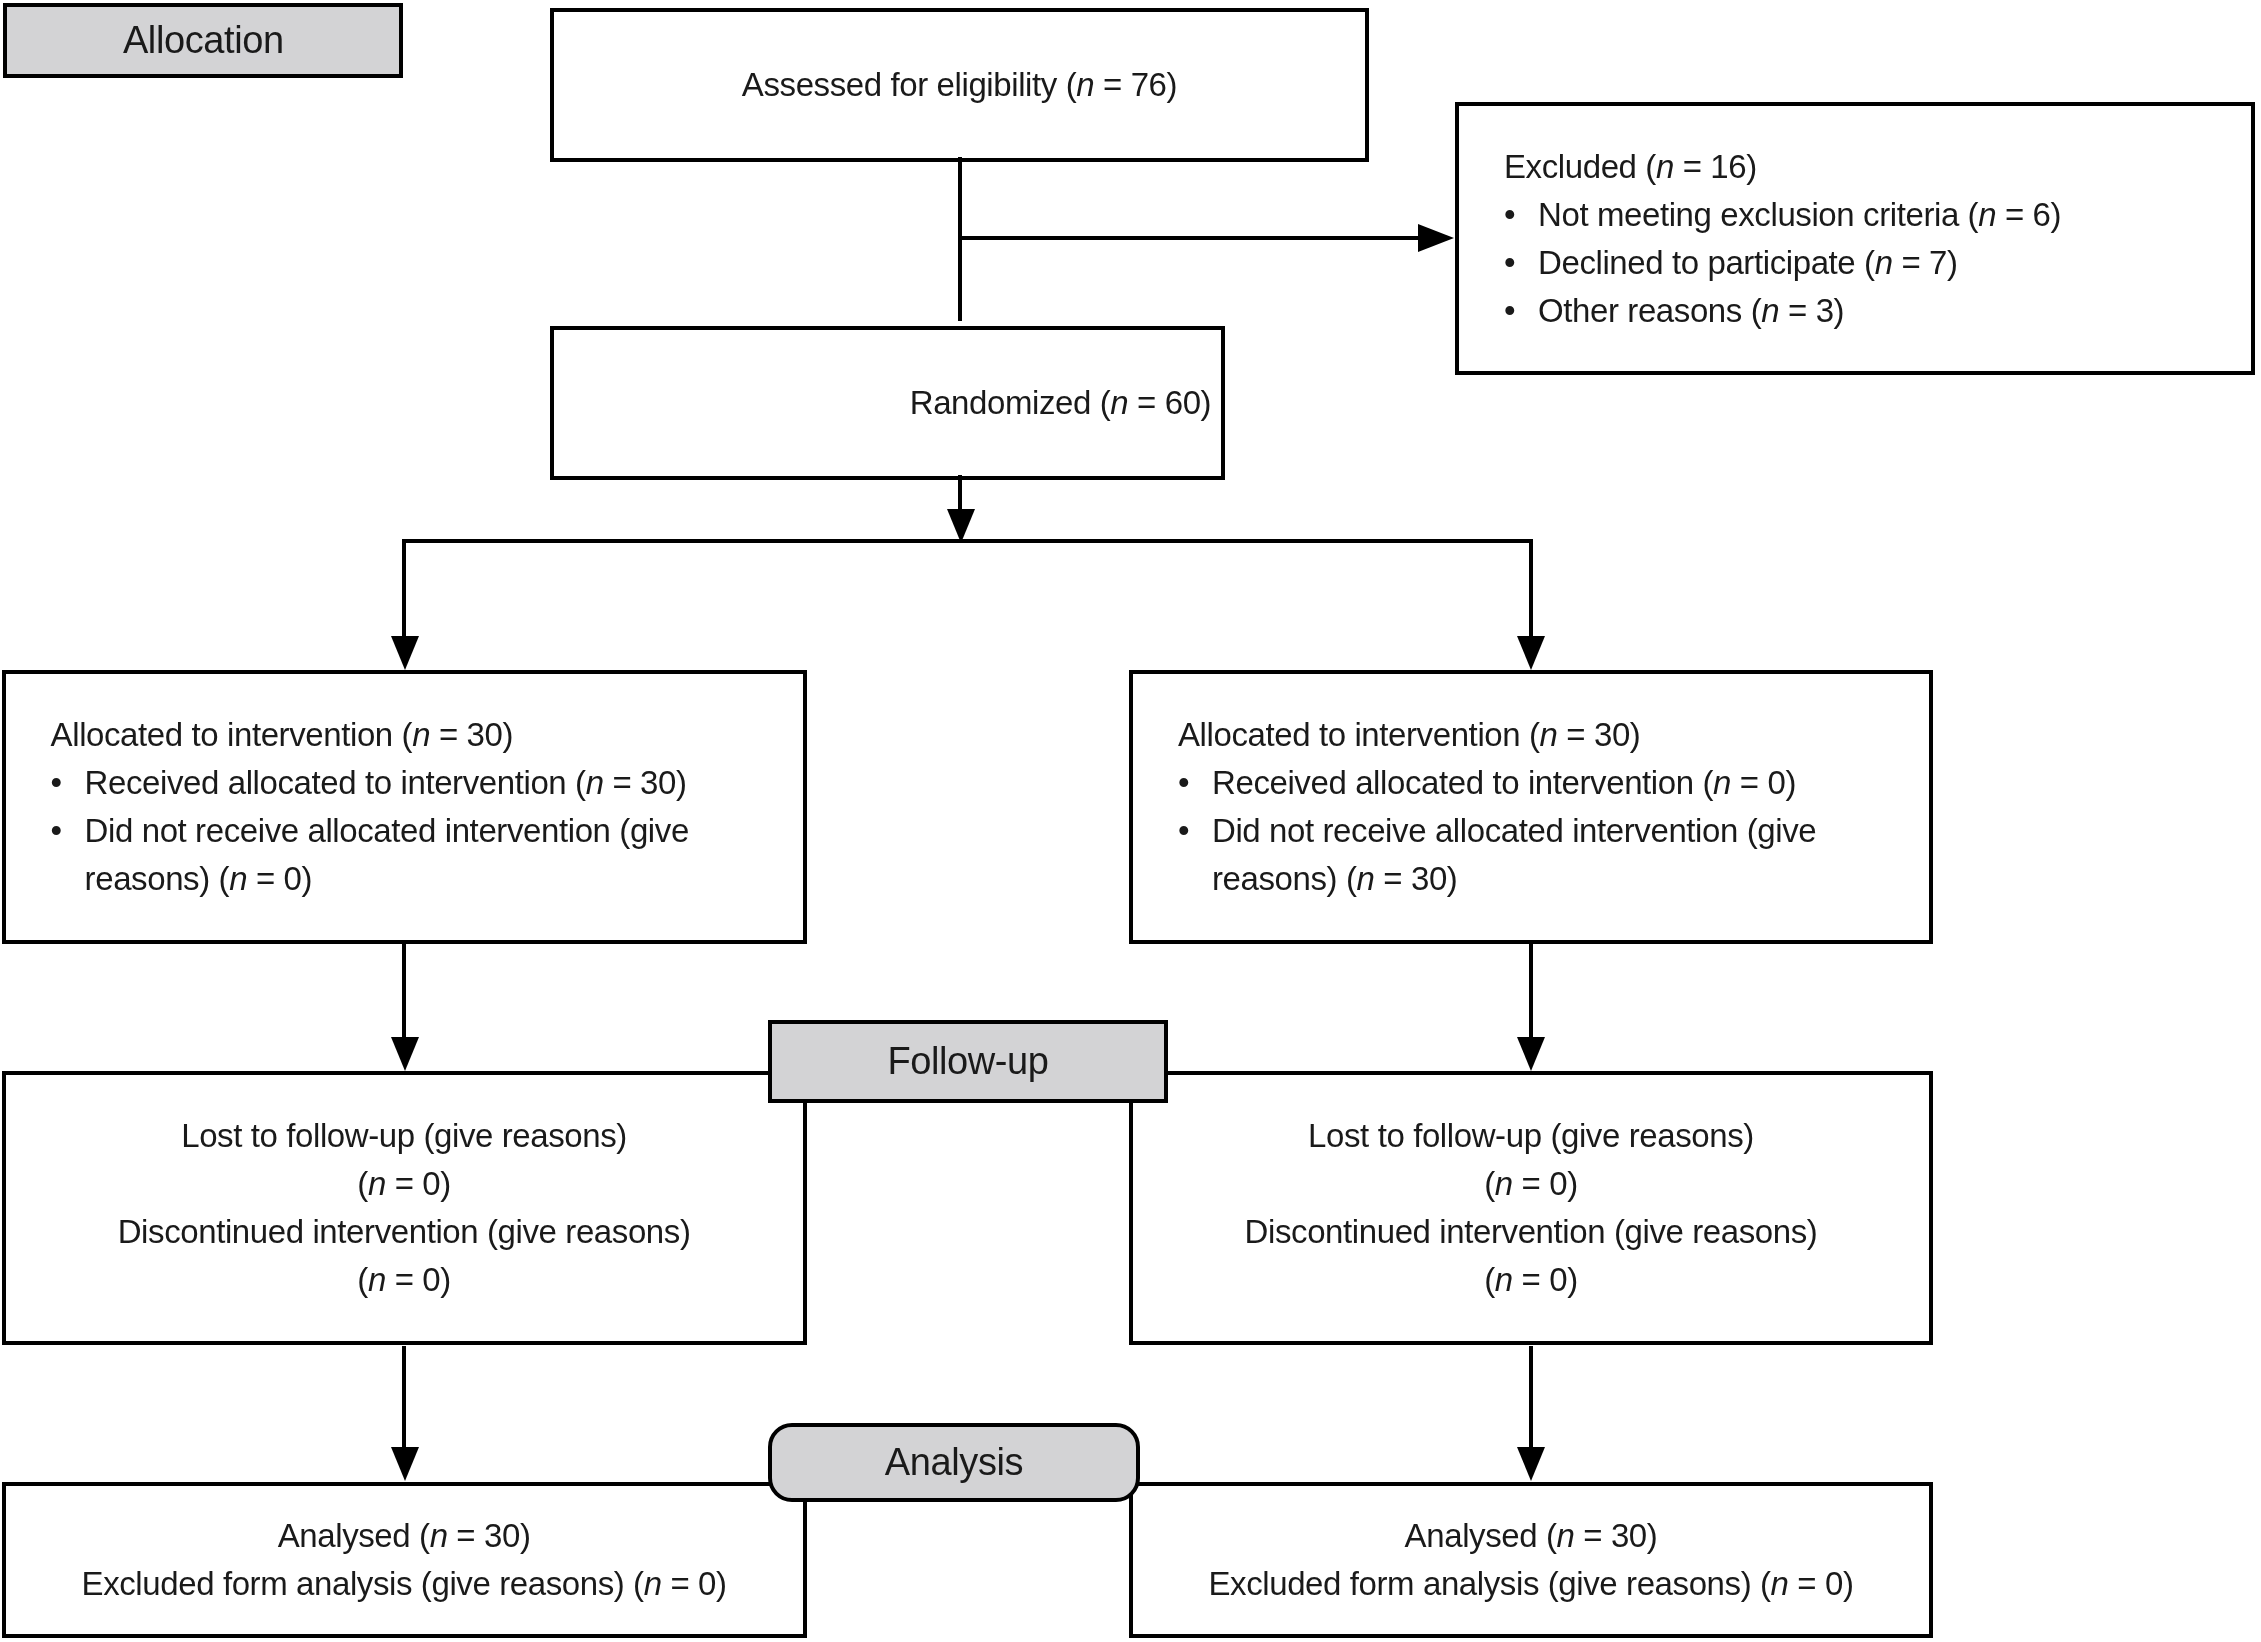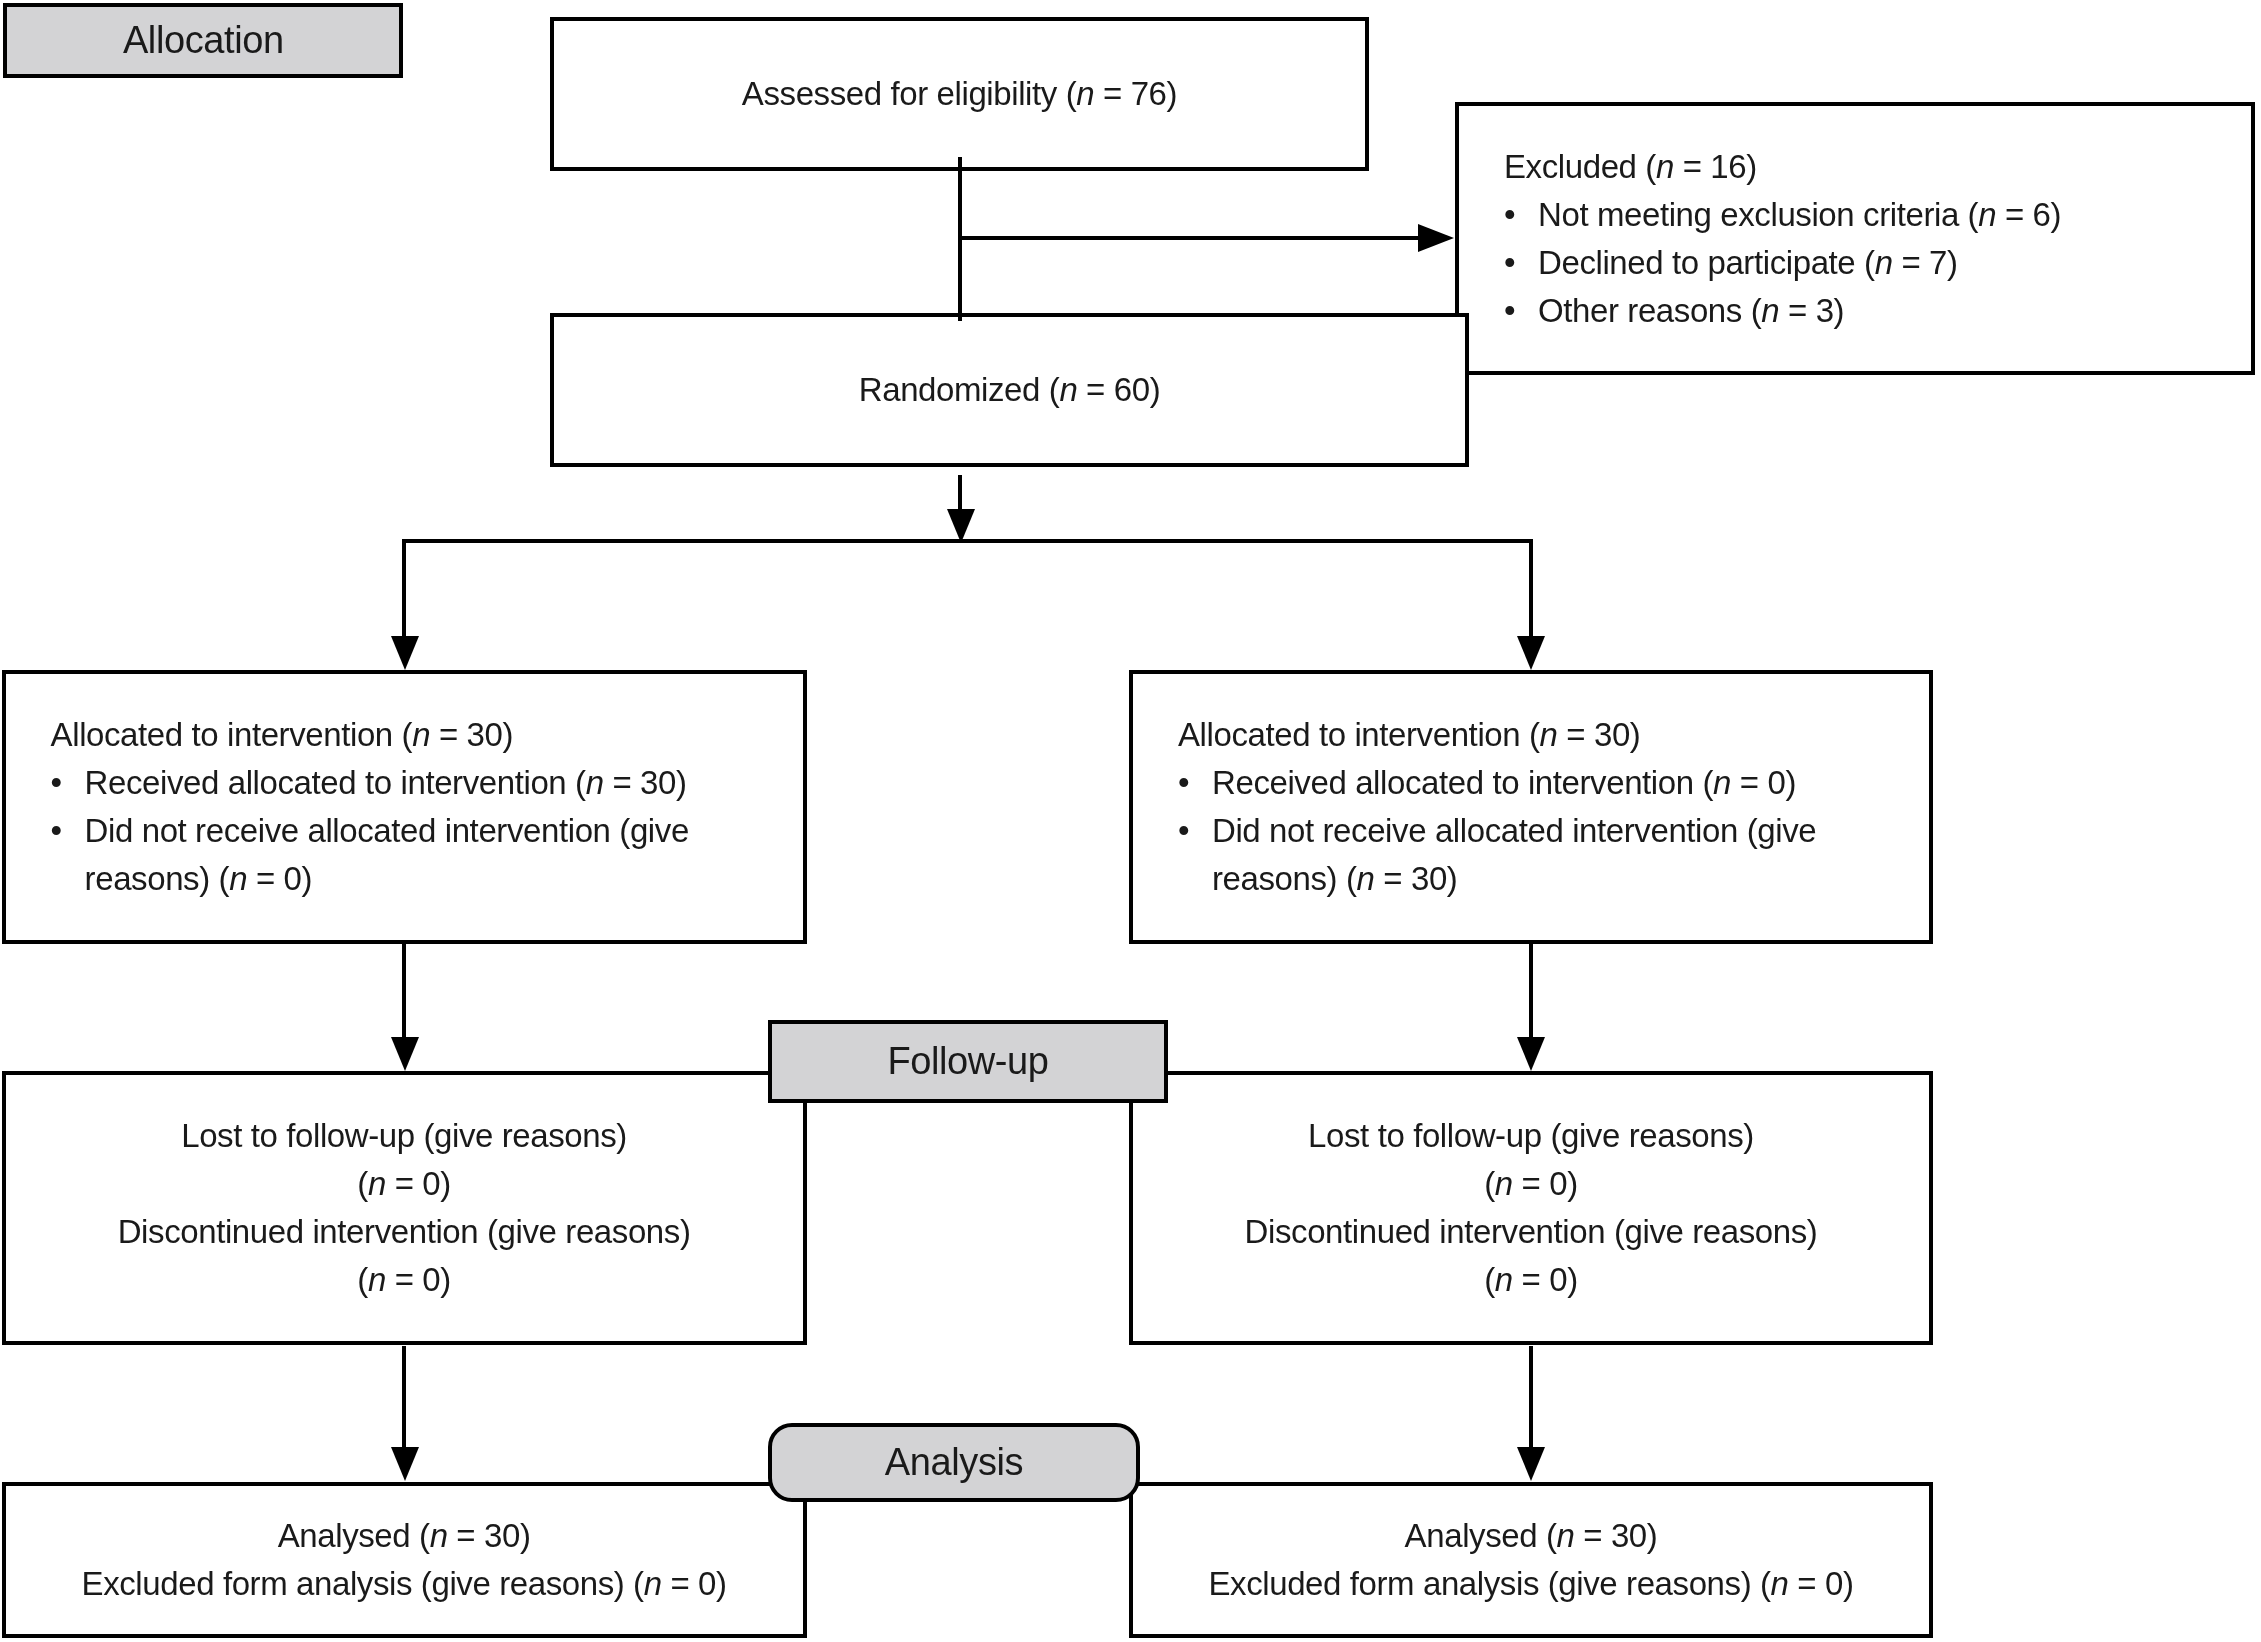--- a/index.html
+++ b/index.html
@@ -124,41 +124,41 @@
 
   <div class="vline" style="left:1529px; top:944px; height:94px;"></div>
   <div class="arr-down" style="left:1517px; top:1037px;"></div>
 
   <div class="vline" style="left:402px; top:1346px; height:103px;"></div>
   <div class="arr-down" style="left:391px; top:1447px;"></div>
 
   <div class="vline" style="left:1529px; top:1346px; height:103px;"></div>
   <div class="arr-down" style="left:1517px; top:1447px;"></div>
 
-  <div class="box center" style="left:550px; top:17px; width:819px; height:154px;">
+  <div class="box center" style="left:550px; top:8px; width:819px; height:154px;">
     <div>Assessed for eligibility (<i>n</i> = 76)</div>
   </div>
 
   <div class="box leftpad" style="left:1455px; top:102px; width:800px; height:273px;">
     <div>Excluded (<i>n</i> = 16)</div>
     <div class="bullet-row">
       <span class="bullet-marker">•</span>
       <span class="bullet-text">Not meeting exclusion criteria (<i>n</i> = 6)</span>
     </div>
     <div class="bullet-row">
       <span class="bullet-marker">•</span>
       <span class="bullet-text">Declined to participate (<i>n</i> = 7)</span>
     </div>
     <div class="bullet-row">
       <span class="bullet-marker">•</span>
       <span class="bullet-text">Other reasons (<i>n</i> = 3)</span>
     </div>
   </div>
 
-  <div class="box center" style="left:550px; top:313px; width:919px; height:154px;">
+  <div class="box center" style="left:550px; top:326px; width:675px; height:154px;align-items:flex-end;">
     <div>Randomized (<i>n</i> = 60)</div>
   </div>
 
   <div class="box leftpad" style="left:1.6px; top:670px; width:805px; height:274px;">
     <div>Allocated to intervention (<i>n</i> = 30)</div>
     <div class="bullet-row">
       <span class="bullet-marker">•</span>
       <span class="bullet-text">Received allocated to intervention (<i>n</i> = 30)</span>
     </div>
     <div class="bullet-row">

